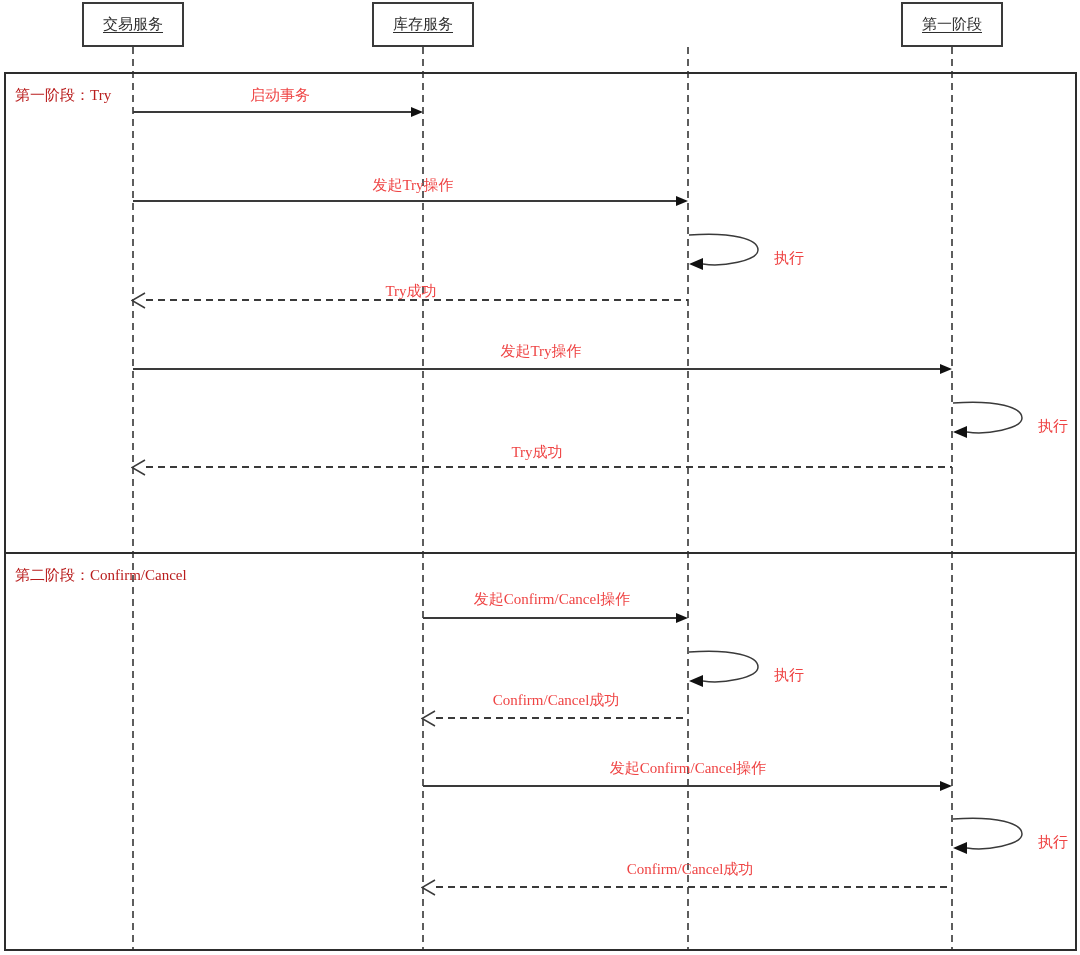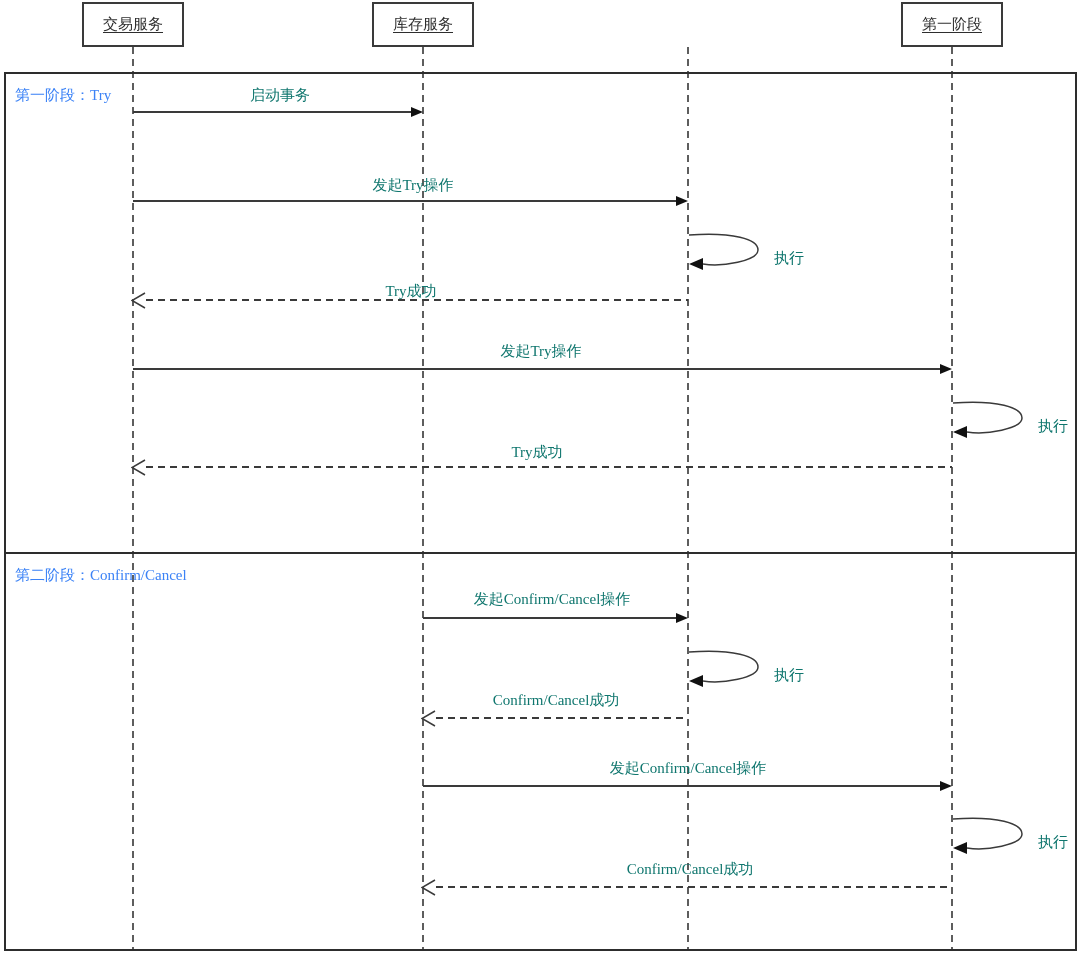--- a/index.html
+++ b/index.html
@@ -4,41 +4,41 @@
 <style>
   html,body{margin:0;padding:0;background:#ffffff;}
   .canvas{
     position:relative;width:1080px;height:955px;background:#ffffff;
     font-family:"Liberation Serif","DejaVu Serif",serif;color:#2e2e2e;overflow:hidden;
   }
   
   .frame{position:absolute;left:4px;width:1073px;border:2px solid #2d2d2d;box-sizing:border-box;background:transparent;z-index:1;}
   .frame1{top:72px;height:482px;}
   .frame2{top:554px;height:397px;border-top:none;}
-  .phase-label{position:absolute;left:9px;top:12px;font-size:15px;white-space:nowrap;color:#3b82f6;z-index:2;}
+  .phase-label{position:absolute;left:9px;top:12px;font-size:15px;white-space:nowrap;color:#b91c1c;z-index:2;}
   
   .participant{
     position:absolute;top:2px;width:102px;height:45px;border:2px solid #3a3a3a;background:#ffffff;
     box-sizing:border-box;display:flex;align-items:center;justify-content:center;z-index:4;
   }
   .participant span{font-size:15px;text-decoration:underline;text-underline-offset:3px;white-space:nowrap;}
   
   .lifeline{
     position:absolute;top:47px;height:903px;width:1.6px;z-index:0;
     background:repeating-linear-gradient(to bottom,#5d5d5d 0 7px,transparent 7px 12px);
   }
   
   .msg-line{position:absolute;height:1.6px;background:#3a3a3a;z-index:3;}
   .msg-line.dashed{background:repeating-linear-gradient(to right,#3a3a3a 0 7px,transparent 7px 12px);}
   .arrow-right{
     position:absolute;width:0;height:0;z-index:3;
     border-top:5px solid transparent;border-bottom:5px solid transparent;border-left:12px solid #111111;
   }
   .open-arrow,.self-loop{position:absolute;z-index:3;}
-  .msg-label{position:absolute;transform:translateX(-50%);font-size:15px;white-space:nowrap;color:#0f766e;z-index:3;}
+  .msg-label{position:absolute;transform:translateX(-50%);font-size:15px;white-space:nowrap;color:#ef4444;z-index:3;}
   .msg-label.loose{transform:none;}
 </style>
 </head>
 <body>
 
 <div class="canvas">
 
   <div class="lifeline" style="left:132px"></div>
   <div class="lifeline" style="left:422px"></div>
   <div class="lifeline" style="left:687px"></div>

